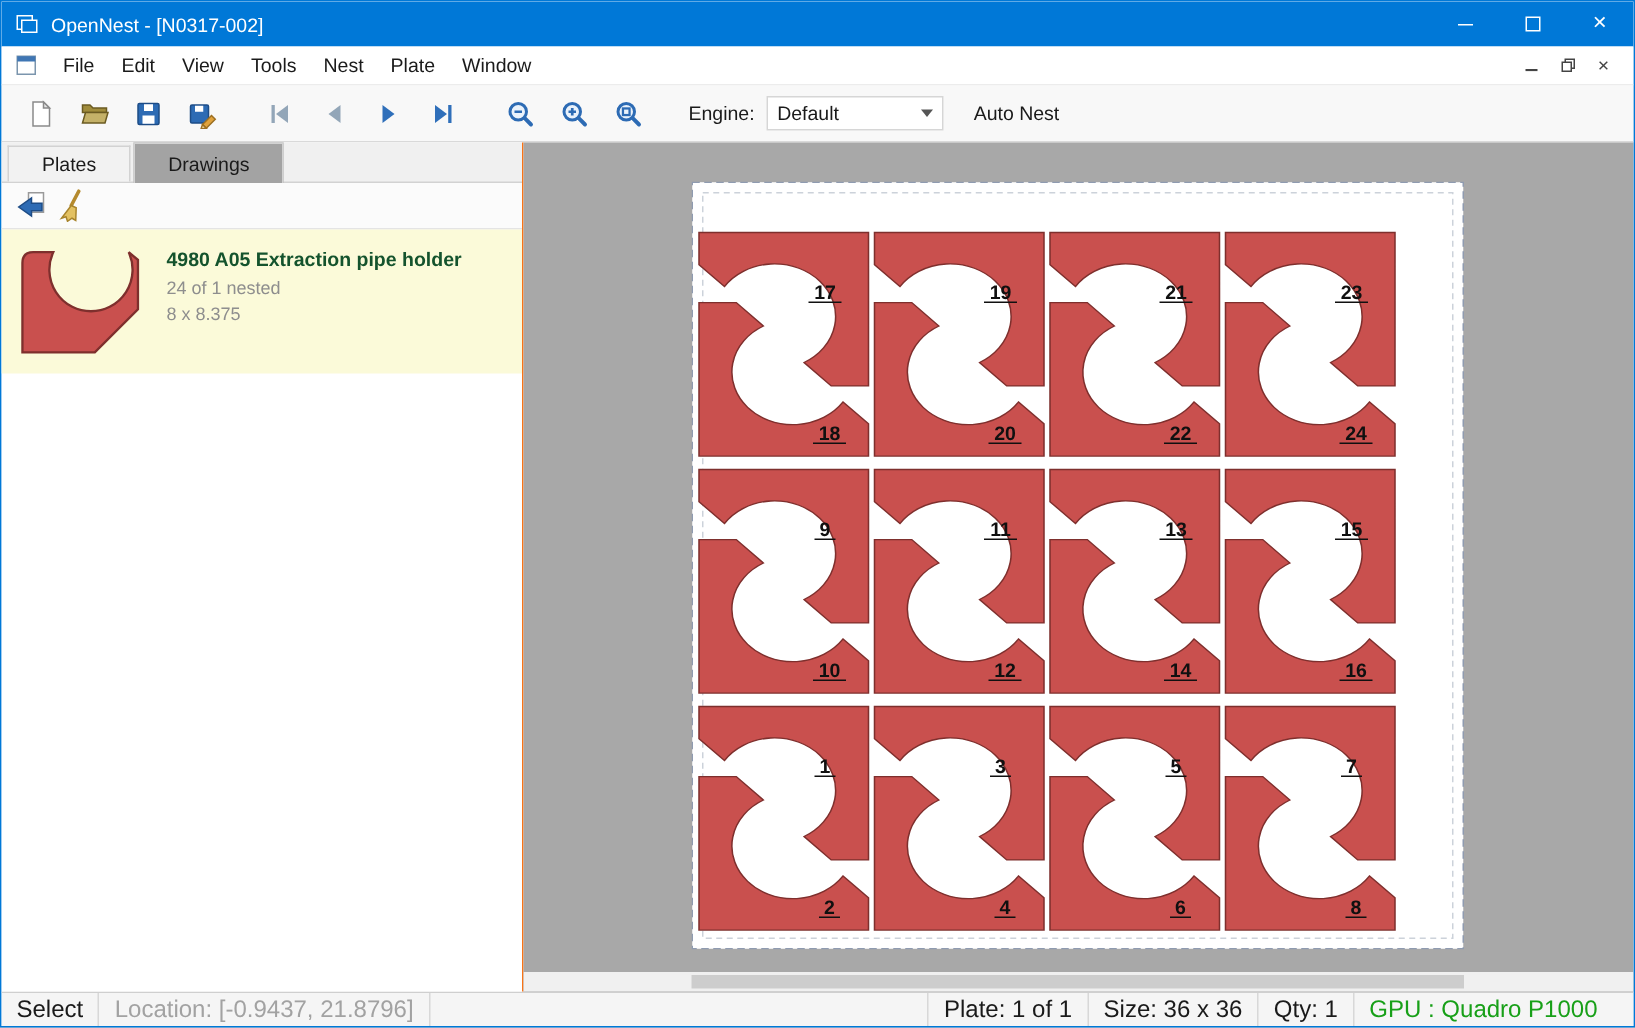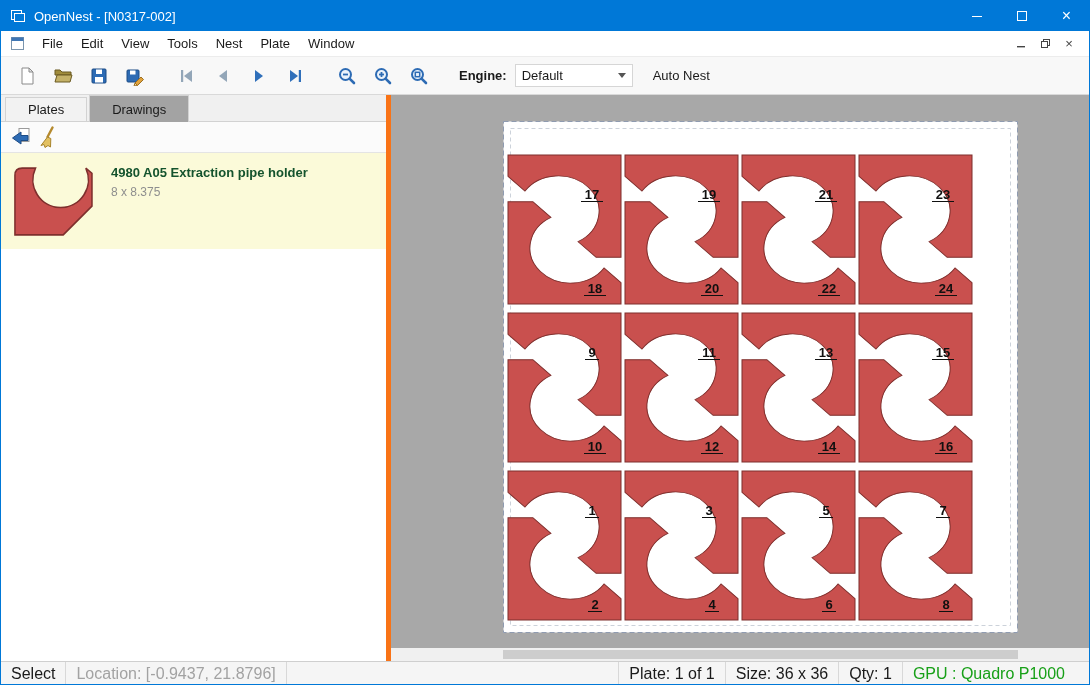--- a/index.html
+++ b/index.html
@@ -31,35 +31,35 @@
   .menu-item { padding: 4px 9px; cursor: default; }
   .mdi-controls { margin-left: auto; display: flex; align-items: center; padding-right: 8px; }
   .mdib { width: 24px; height: 20px; display: flex; align-items: center; justify-content: center; color: #444; }
 
   .toolbar {
     height: 38px; background: #f8f8f8; border-bottom: 1px solid #d9d9d9;
     display: flex; align-items: center; padding-left: 8px;
   }
   .tbtn { width: 36px; height: 32px; display: flex; align-items: center; justify-content: center; border-radius: 2px; }
   .tgap { width: 16px; }
-  .engine-label { font-weight: bold; margin: 0 8px 0 22px; }
+  .engine-label { font-weight: normal; margin: 0 8px 0 22px; }
   .combo {
     width: 118px; height: 23px; background: #fff; border: 1px solid #d6d6d6;
     display: flex; align-items: center; padding: 0 6px; position: relative;
   }
   .combo .caret {
     margin-left: auto; width: 0; height: 0;
     border-left: 4px solid transparent; border-right: 4px solid transparent;
     border-top: 5px solid #555;
   }
   .autonest { margin-left: 20px; }
 
   .content { display: flex; height: 566px; }
 
-  .sidebar { width: 390px; background: #ffffff; display: flex; flex-direction: column; border-right: 5px solid #f97316; }
+  .sidebar { width: 348px; background: #ffffff; display: flex; flex-direction: column; border-right: 1px solid #f97316; }
   .tabstrip { height: 27px; background: #f0f0f0; display: flex; align-items: flex-end; padding-left: 4px; border-bottom: 1px solid #d2d2d2; }
   .tab {
     padding: 4px 22px; border: 1px solid #d2d2d2; border-bottom: none;
     background: #f2f2f2; margin-right: 2px; height: 24px;
   }
   .tab.active { background: #a3a3a3; height: 27px; position: relative; top: 1px; padding-top: 6px; }
   .side-toolbar { height: 31px; border-bottom: 1px solid #e4e4e4; display: flex; align-items: center; padding-left: 6px; background: #fbfbfb; }
   .sbtn { width: 28px; height: 26px; display: flex; align-items: center; justify-content: center; border-radius: 2px; }
   .drawing-item { display: flex; background: #fbfad9; padding: 8px 6px; cursor: default; }
   .thumb { width: 96px; height: 80px; display: flex; align-items: center; justify-content: center; }
@@ -242,20 +242,21 @@
       </div>
     </div>
     <div class="drawing-item">
       <div class="thumb">
         <svg width="88" height="76" viewBox="0 0 84 74">
           <path d="M 3,70 L 3,12 Q 3,5 10,5 L 23,5 A 27 27 0 1 0 72,5 L 78,10 L 78,42 L 50,70 Z" fill="#c9504e" stroke="#7e2f2d" stroke-width="1.5"></path>
         </svg>
       </div>
       <div class="dtext">
         <div class="dtitle">4980 A05 Extraction pipe holder</div>
+        <div class="dsub">24 of 1 nested</div>
         <div class="dsub">8 x 8.375</div>
       </div>
     </div>
   </div>
 
   <div class="canvas">
     <div class="plate">
       <svg id="plate-svg" width="515" height="512" viewBox="0 0 515 512">
         <rect x="0.5" y="0.5" width="514" height="511" fill="#ffffff" stroke="#8f9bb0" stroke-dasharray="5 3"></rect>
         <rect x="7.5" y="7.5" width="500" height="497" fill="none" stroke="#ccd2da" stroke-dasharray="4 3"></rect>

